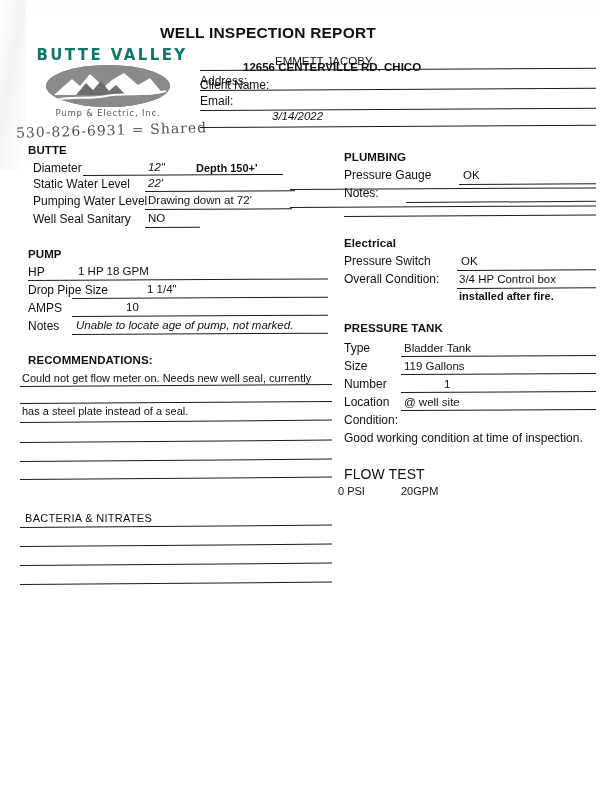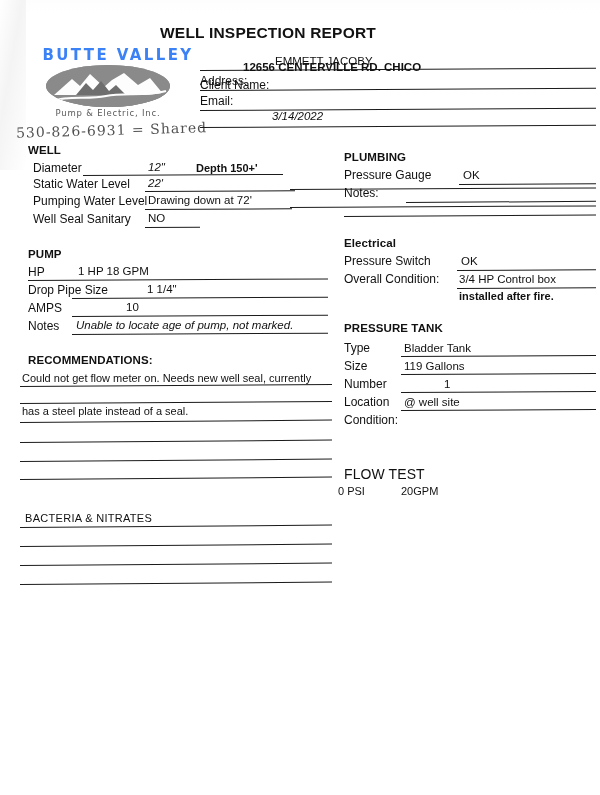--- a/index.html
+++ b/index.html
@@ -42,23 +42,23 @@
   .rule{
     position:absolute;height:0;
     border-top:1.4px solid #1b1b1b;
     transform-origin:left center;
   }
   .rule.thin{border-top-width:1.1px;}
 
   
   .logo{position:absolute;left:22px;top:46px;width:170px;height:78px;}
   .logo-word{
-    position:absolute;left:16px;top:0;width:160px;text-align:center;
+    position:absolute;left:10px;top:0;width:160px;text-align:center;
     font-family:"DejaVu Sans", sans-serif;
-    font-size:15px;font-weight:bold;letter-spacing:2.4px;color:#3b82f6;
+    font-size:15px;font-weight:bold;letter-spacing:2.4px;color:#0f766e;
   }
   .logo-oval{
     position:absolute;left:24px;top:19px;width:124px;height:42px;
     border-radius:50%;
     background:#8a8a8a;
     overflow:hidden;
   }
   .logo-oval svg{display:block;}
   .logo-sub{
     position:absolute;left:6px;top:62px;width:160px;text-align:center;
@@ -107,21 +107,21 @@
   <div class="abs val" style="left:243px;top:61px;font-weight:bold;">12656 CENTERVILLE RD. CHICO</div>
   <div class="rule" style="left:200px;top:90px;width:396px;transform:rotate(-0.32deg);"></div>
 
   <div class="abs lbl" style="left:200px;top:94px;">Email:</div>
   <div class="abs val" style="left:243px;top:95px;"></div>
   <div class="rule" style="left:200px;top:110px;width:396px;transform:rotate(-0.32deg);"></div>
 
   <div class="abs val-it" style="left:272px;top:110px;">3/14/2022</div>
   <div class="rule" style="left:200px;top:127px;width:396px;transform:rotate(-0.32deg);"></div>
 
-  <div class="abs sect" style="left:28px;top:144px;">WELL</div>
+  <div class="abs sect" style="left:28px;top:144px;">BUTTE</div>
 
   <div class="abs lbl" style="left:33px;top:161px;">Diameter</div>
   <div class="abs val-it" style="left:148px;top:161px;">12"</div>
   <div class="abs lbl-sm" style="left:196px;top:162px;font-weight:bold;">Depth 150+'</div>
   <div class="rule" style="left:83px;top:175px;width:200px;transform:rotate(-0.3deg);"></div>
 
   <div class="abs lbl" style="left:33px;top:177px;">Static Water Level</div>
   <div class="abs val-it" style="left:148px;top:177px;">22'</div>
   <div class="rule" style="left:145px;top:191px;width:150px;transform:rotate(-0.3deg);"></div>
   <div class="rule thin" style="left:290px;top:189px;width:306px;transform:rotate(-0.3deg);"></div>
@@ -208,18 +208,19 @@
 
   <div class="abs lbl" style="left:344px;top:377px;">Number</div>
   <div class="abs val" style="left:444px;top:378px;">1</div>
   <div class="rule" style="left:401px;top:392px;width:195px;transform:rotate(-0.3deg);"></div>
 
   <div class="abs lbl" style="left:344px;top:395px;">Location</div>
   <div class="abs val" style="left:404px;top:396px;">@ well site</div>
   <div class="rule" style="left:401px;top:410px;width:195px;transform:rotate(-0.3deg);"></div>
 
   <div class="abs lbl" style="left:344px;top:413px;">Condition:</div>
+  <div class="abs lbl" style="left:344px;top:431px;">Good working condition at time of inspection.</div>
 
   <div class="abs sect" style="left:344px;top:466px;font-weight:normal;font-size:14px;">FLOW TEST</div>
   <div class="abs lbl-sm" style="left:338px;top:485px;">0 PSI</div>
   <div class="abs lbl-sm" style="left:401px;top:485px;">20GPM</div>
 
 </div>
 
 </body></html>

